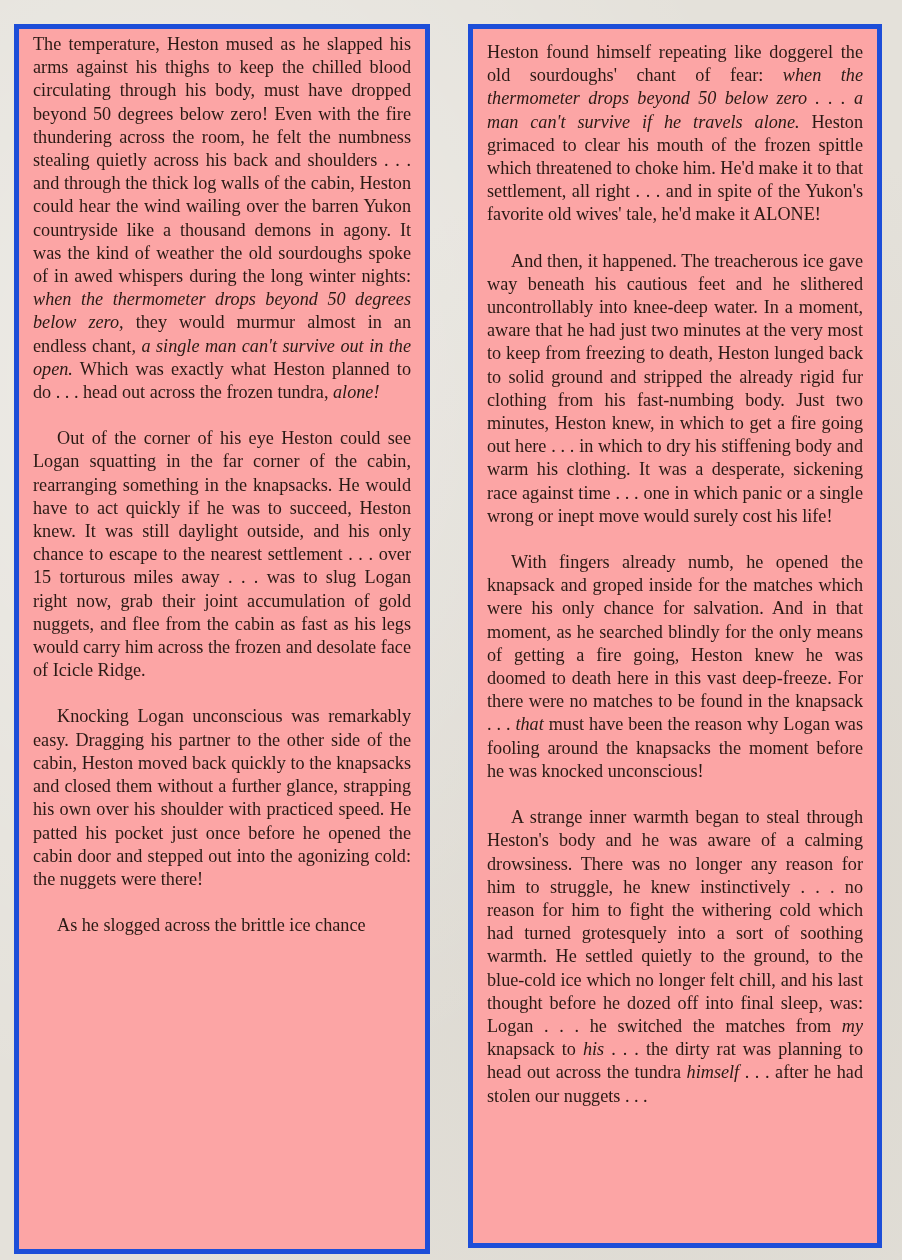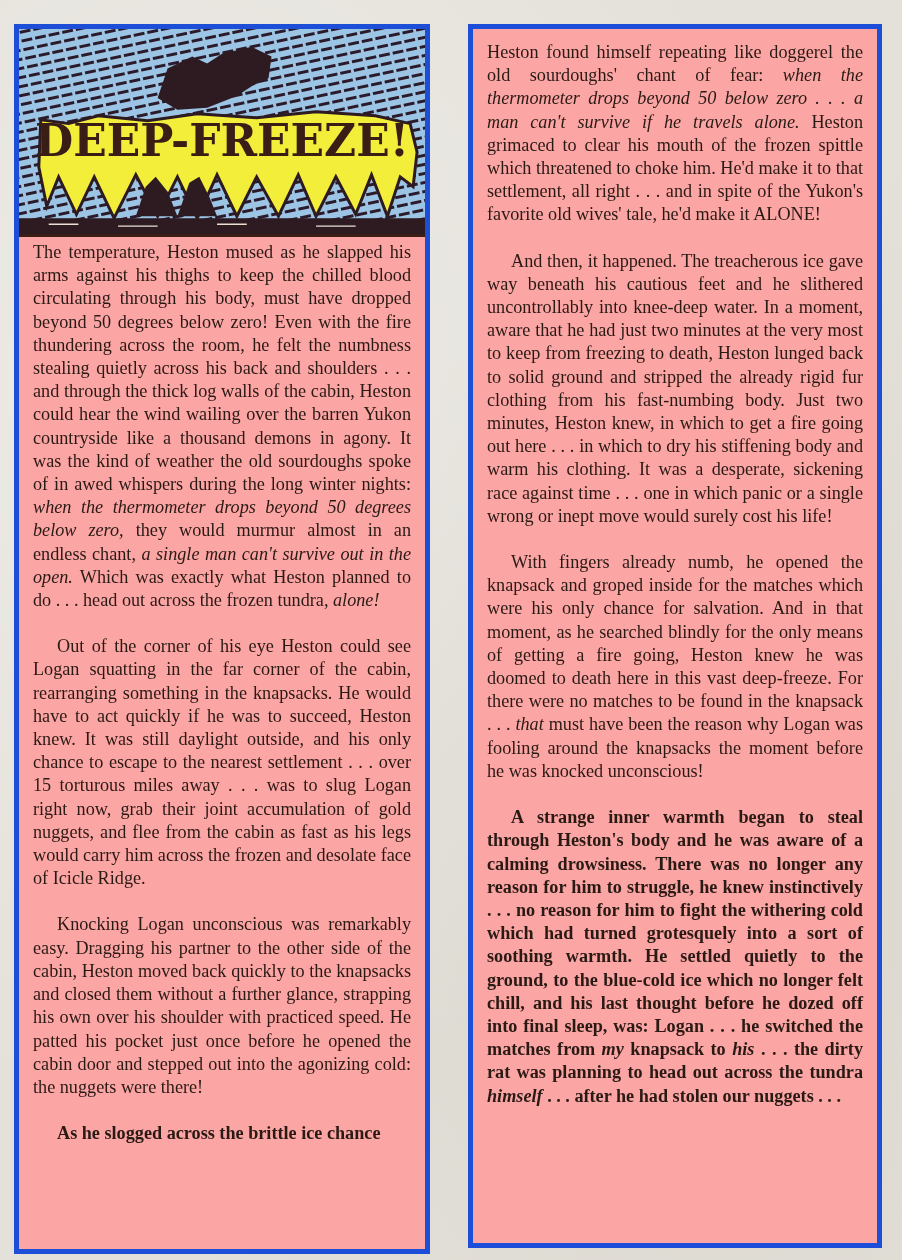--- a/index.html
+++ b/index.html
@@ -48,51 +48,29 @@
   .text-block {
     padding: 4px 14px 0 14px;
     font-size: 18.2px;
     line-height: 23.2px;
     text-align: justify;
   }
   .col-right .text-block { padding-top: 12px; }
   .para { margin-bottom: 23px; }
   .para.indent { text-indent: 24px; }
   .para.first { text-indent: 0; }
-  .para:last-child { margin-bottom: 0; font-weight: bold; }
+  .para:last-child { margin-bottom: 0; }
   em { font-style: italic; }
 </style>
 </head>
 <body>
 
 <div class="page-bg"></div>
 
 <div class="column col-left">
-  <div class="title-panel">
-    <svg viewBox="0 0 410 208" preserveAspectRatio="none">
-      <defs>
-        <pattern id="hatch" width="14" height="9" patternUnits="userSpaceOnUse" patternTransform="rotate(-12)">
-          <rect width="14" height="9" fill="#9cc4e4"></rect>
-          <rect x="0" y="2" width="11" height="3" fill="#2a1a2a"></rect>
-        </pattern>
-      </defs>
-      <rect x="0" y="0" width="410" height="208" fill="url(#hatch)"></rect>
-
-      <path d="M140 70 L150 40 L175 28 L190 35 L205 25 L235 18 L255 28 L252 50 L235 58 L220 68 L190 80 L160 82 Z" fill="#2e1b22"></path>
-
-      <path d="M22 92 L50 96 L80 88 L130 93 L180 86 L240 90 L300 84 L360 88 L395 96 L402 125 L398 160 L385 150 L372 190 L356 148 L340 188 L320 150 L300 190 L282 148 L262 190 L240 150 L220 190 L200 148 L180 192 L160 150 L140 190 L118 148 L96 192 L76 150 L58 188 L40 150 L28 180 L20 140 Z" fill="#f2ee3a" stroke="#2e1b22" stroke-width="3"></path>
-
-      <path d="M118 190 L128 160 L138 150 L150 165 L160 190 Z" fill="#2e1b22"></path>
-      <path d="M160 190 L172 156 L182 150 L192 170 L200 190 Z" fill="#2e1b22"></path>
-
-      <rect x="0" y="192" width="410" height="16" fill="#2e1b22"></rect>
-      <path d="M30 198 L60 198 M100 200 L140 200 M200 198 L230 198 M300 200 L340 200" stroke="#e8e0d0" stroke-width="1.5"></path>
-    </svg>
-    <div class="title-text">DEEP-FREEZE!</div>
-  </div>
 
   <div class="text-block">
     <p class="para first"><span>The temperature, Heston mused as he slapped his arms against his thighs to keep the chilled blood circulating through his body, must have dropped beyond 50 degrees below zero! Even with the fire thundering across the room, he felt the numbness stealing quietly across his back and shoulders . . . and through the thick log walls of the cabin, Heston could hear the wind wailing over the barren Yukon countryside like a thousand demons in agony. It was the kind of weather the old sourdoughs spoke of in awed whispers during the long winter nights: </span><em>when the thermometer drops beyond 50 degrees below zero,</em><span> they would murmur almost in an endless chant, </span><em>a single man can't survive out in the open.</em><span> Which was exactly what Heston planned to do . . . head out across the frozen tundra, </span><em>alone!</em></p>
     <p class="para indent"><span>Out of the corner of his eye Heston could see Logan squatting in the far corner of the cabin, rearranging something in the knapsacks. He would have to act quickly if he was to succeed, Heston knew. It was still daylight outside, and his only chance to escape to the nearest settlement . . . over 15 torturous miles away . . . was to slug Logan right now, grab their joint accumulation of gold nuggets, and flee from the cabin as fast as his legs would carry him across the frozen and desolate face of Icicle Ridge.</span></p>
     <p class="para indent"><span>Knocking Logan unconscious was remarkably easy. Dragging his partner to the other side of the cabin, Heston moved back quickly to the knapsacks and closed them without a further glance, strapping his own over his shoulder with practiced speed. He patted his pocket just once before he opened the cabin door and stepped out into the agonizing cold: the nuggets were there!</span></p>
     <p class="para indent"><span>As he slogged across the brittle ice chance</span></p>
   </div>
 </div>
 
 <div class="column col-right">

